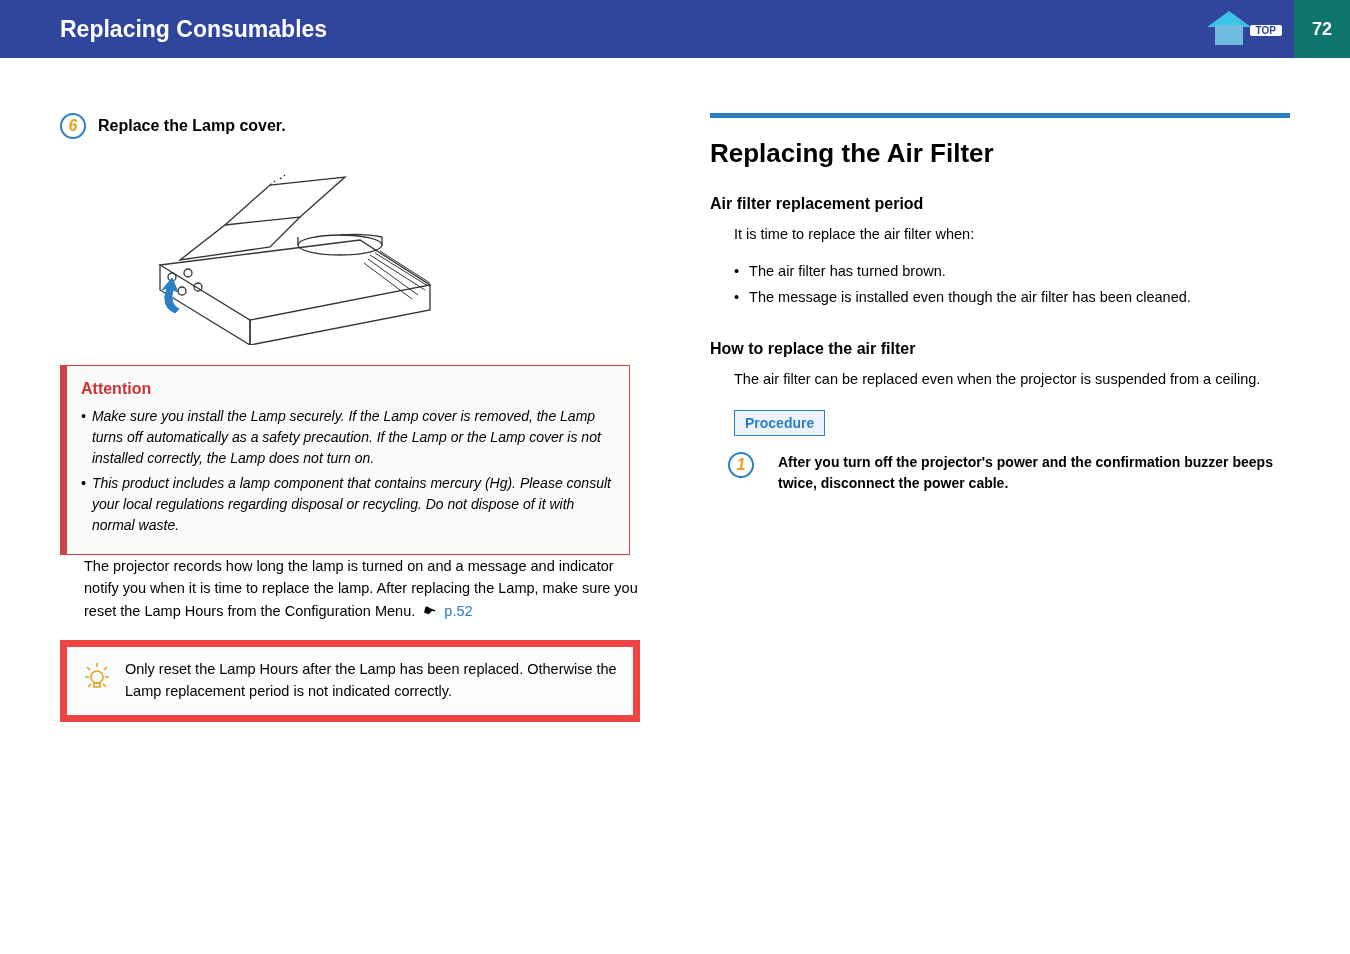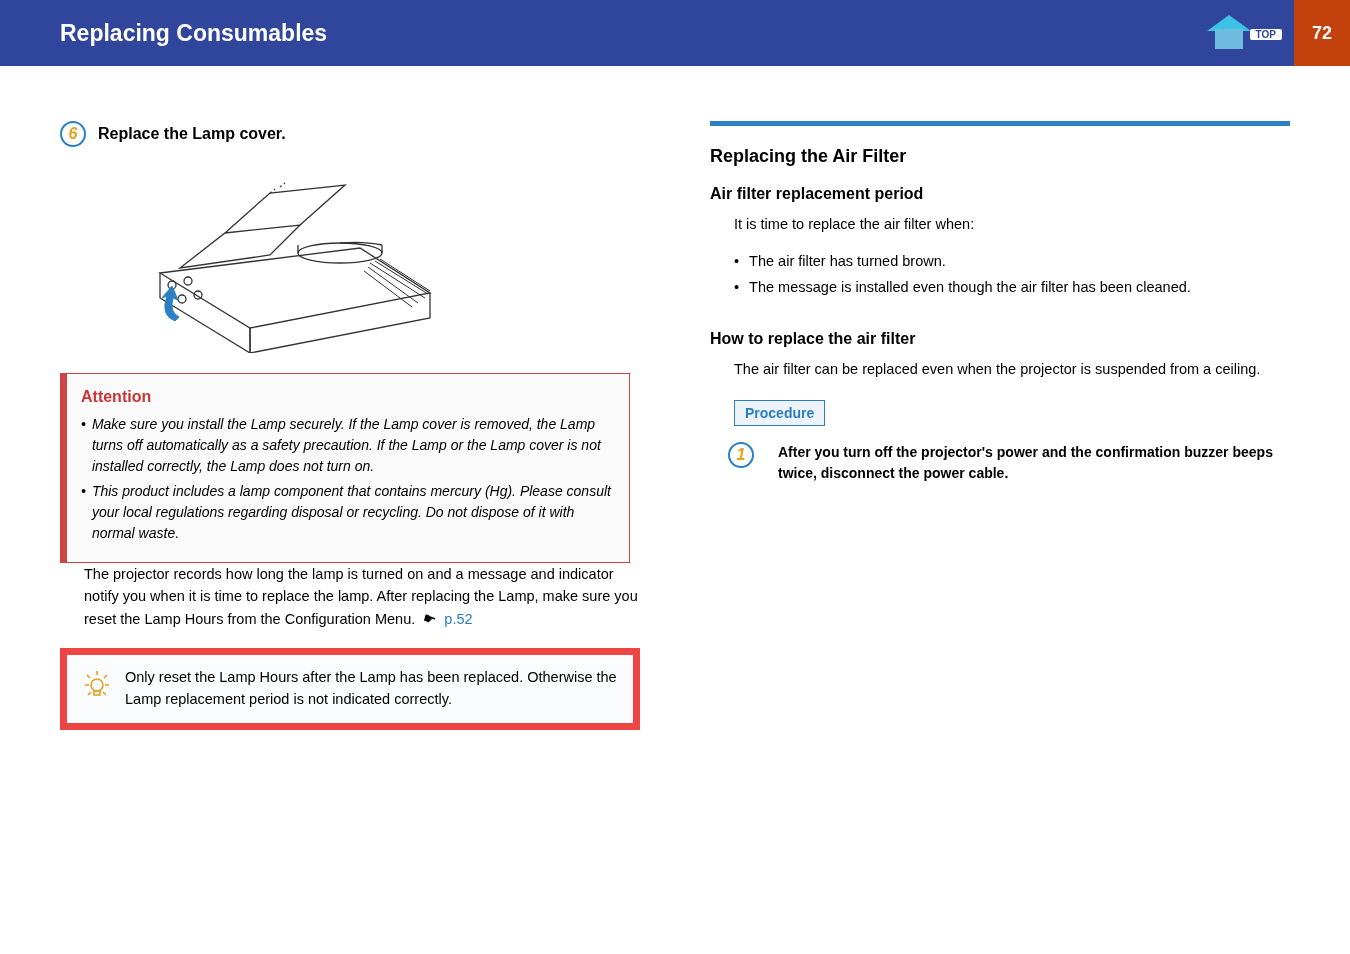--- a/index.html
+++ b/index.html
@@ -7,21 +7,21 @@
     font-family: Arial, Helvetica, sans-serif;
     background: #ffffff;
     color: #000;
     width: 1350px;
     height: 954px;
     position: relative;
   }
   .header {
     background: #30459c;
     color: #fff;
-    height: 66px;
+    height: 58px;
     display: flex;
     align-items: center;
     justify-content: space-between;
     padding: 0 0 0 60px;
   }
   .header-title {
     font-size: 23px;
     font-weight: bold;
   }
   .header-right {
@@ -57,21 +57,21 @@
   .top-label {
     background: #fff;
     color: #30459c;
     font-size: 10px;
     font-weight: bold;
     padding: 0 6px;
     border-radius: 2px;
     margin-top: 2px;
   }
   .page-num {
-    background: #c2410c;
+    background: #0f766e;
     height: 100%;
     width: 56px;
     display: flex;
     align-items: center;
     justify-content: center;
     font-size: 18px;
     font-weight: bold;
   }
   .content {
     display: flex;
@@ -174,23 +174,23 @@
   .tip-text {
     font-size: 14.5px;
     line-height: 1.5;
   }
   .section-divider {
     height: 5px;
     background: #2b80c3;
     margin-bottom: 20px;
   }
   .section-title {
-    font-size: 18px;
-    font-weight: bold;
-    margin-bottom: 18px;
+    font-size: 26px;
+    font-weight: bold;
+    margin-bottom: 26px;
   }
   .right-sub {
     font-weight: bold;
     font-size: 16px;
     margin-bottom: 10px;
   }
   .right-body {
     font-size: 14.5px;
     line-height: 1.6;
     margin-left: 24px;

